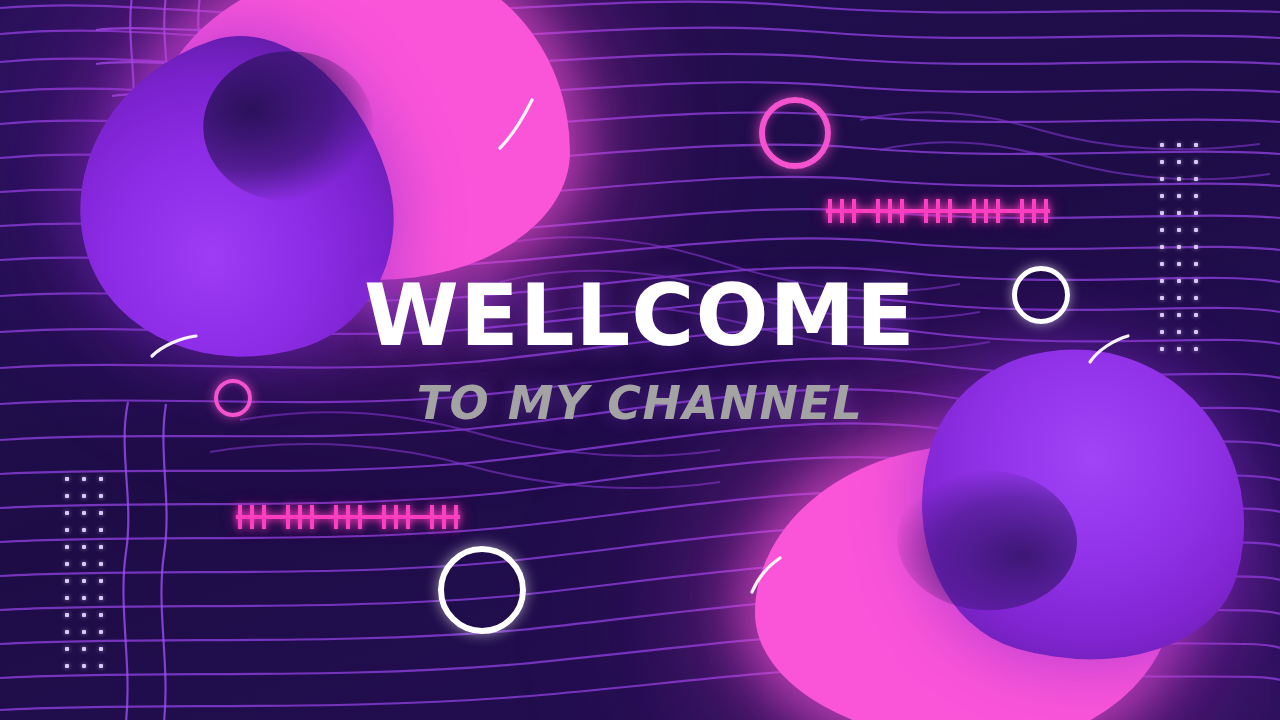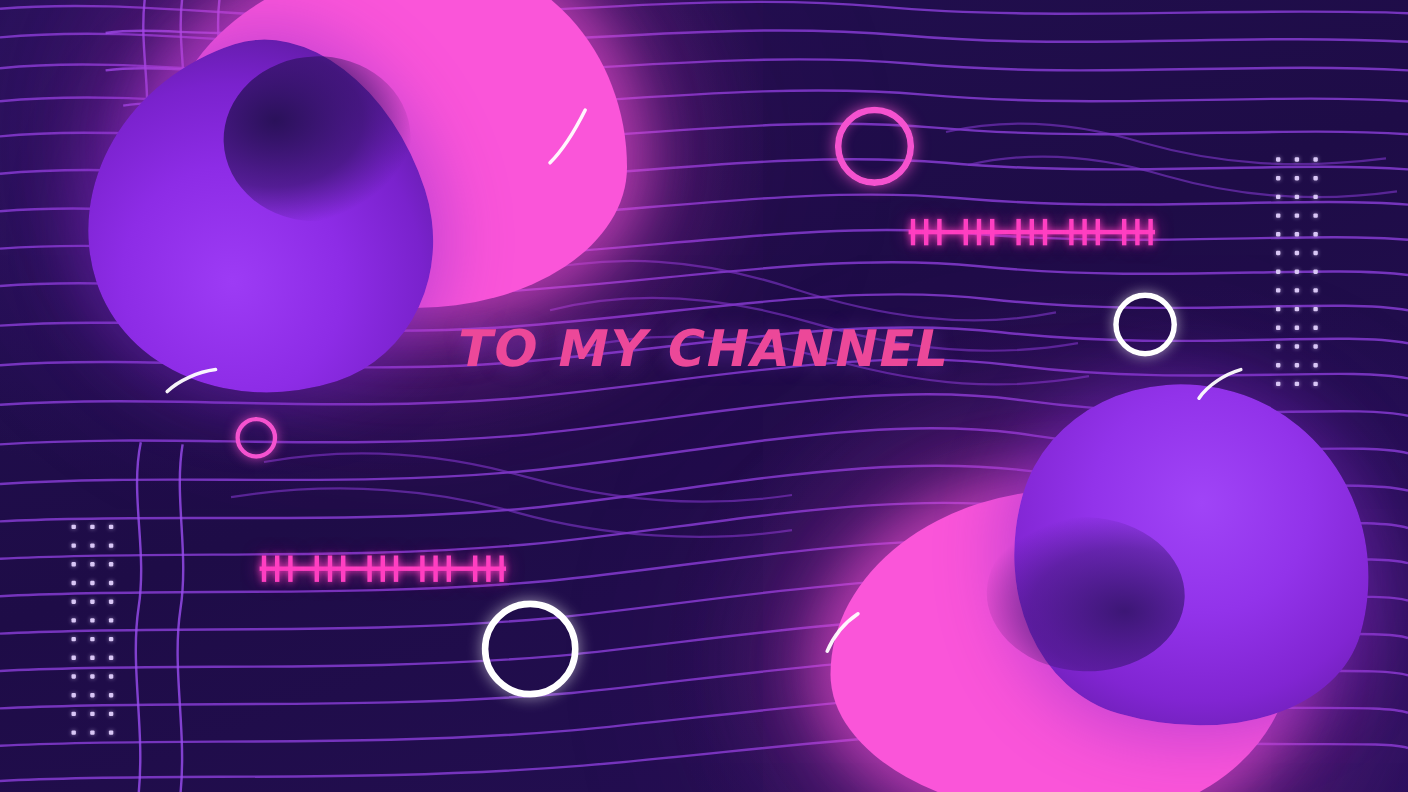--- a/index.html
+++ b/index.html
@@ -165,21 +165,21 @@
     color: #ffffff;
     font-family: "DejaVu Sans", "Liberation Sans", sans-serif;
     font-weight: 700;
     font-size: 86px;
     line-height: 1.0;
     letter-spacing: 1px;
     text-shadow: 0 0 24px rgba(150,70,230,0.45);
   }
   #subhead {
     margin: 22px 0 0 0;
-    color: #ec4899;
+    color: #a3a3a3;
     font-family: "DejaVu Sans", "Liberation Sans", sans-serif;
     font-weight: 700;
     font-style: italic;
     font-size: 46px;
     line-height: 1.0;
     letter-spacing: 1.5px;
     text-shadow: 0 0 18px rgba(150,70,230,0.40);
   }
 </style>
 </head>
@@ -383,16 +383,17 @@
       <div class="dot"></div>
       <div class="dot"></div>
       <div class="dot"></div>
       <div class="dot"></div>
       <div class="dot"></div>
       <div class="dot"></div>
       <div class="dot"></div>
     </div>
 
   <div id="text-block">
+    <h1 id="headline">WELLCOME</h1>
     <h2 id="subhead">TO MY CHANNEL</h2>
   </div>
 
 </div>
 
 </body></html>

